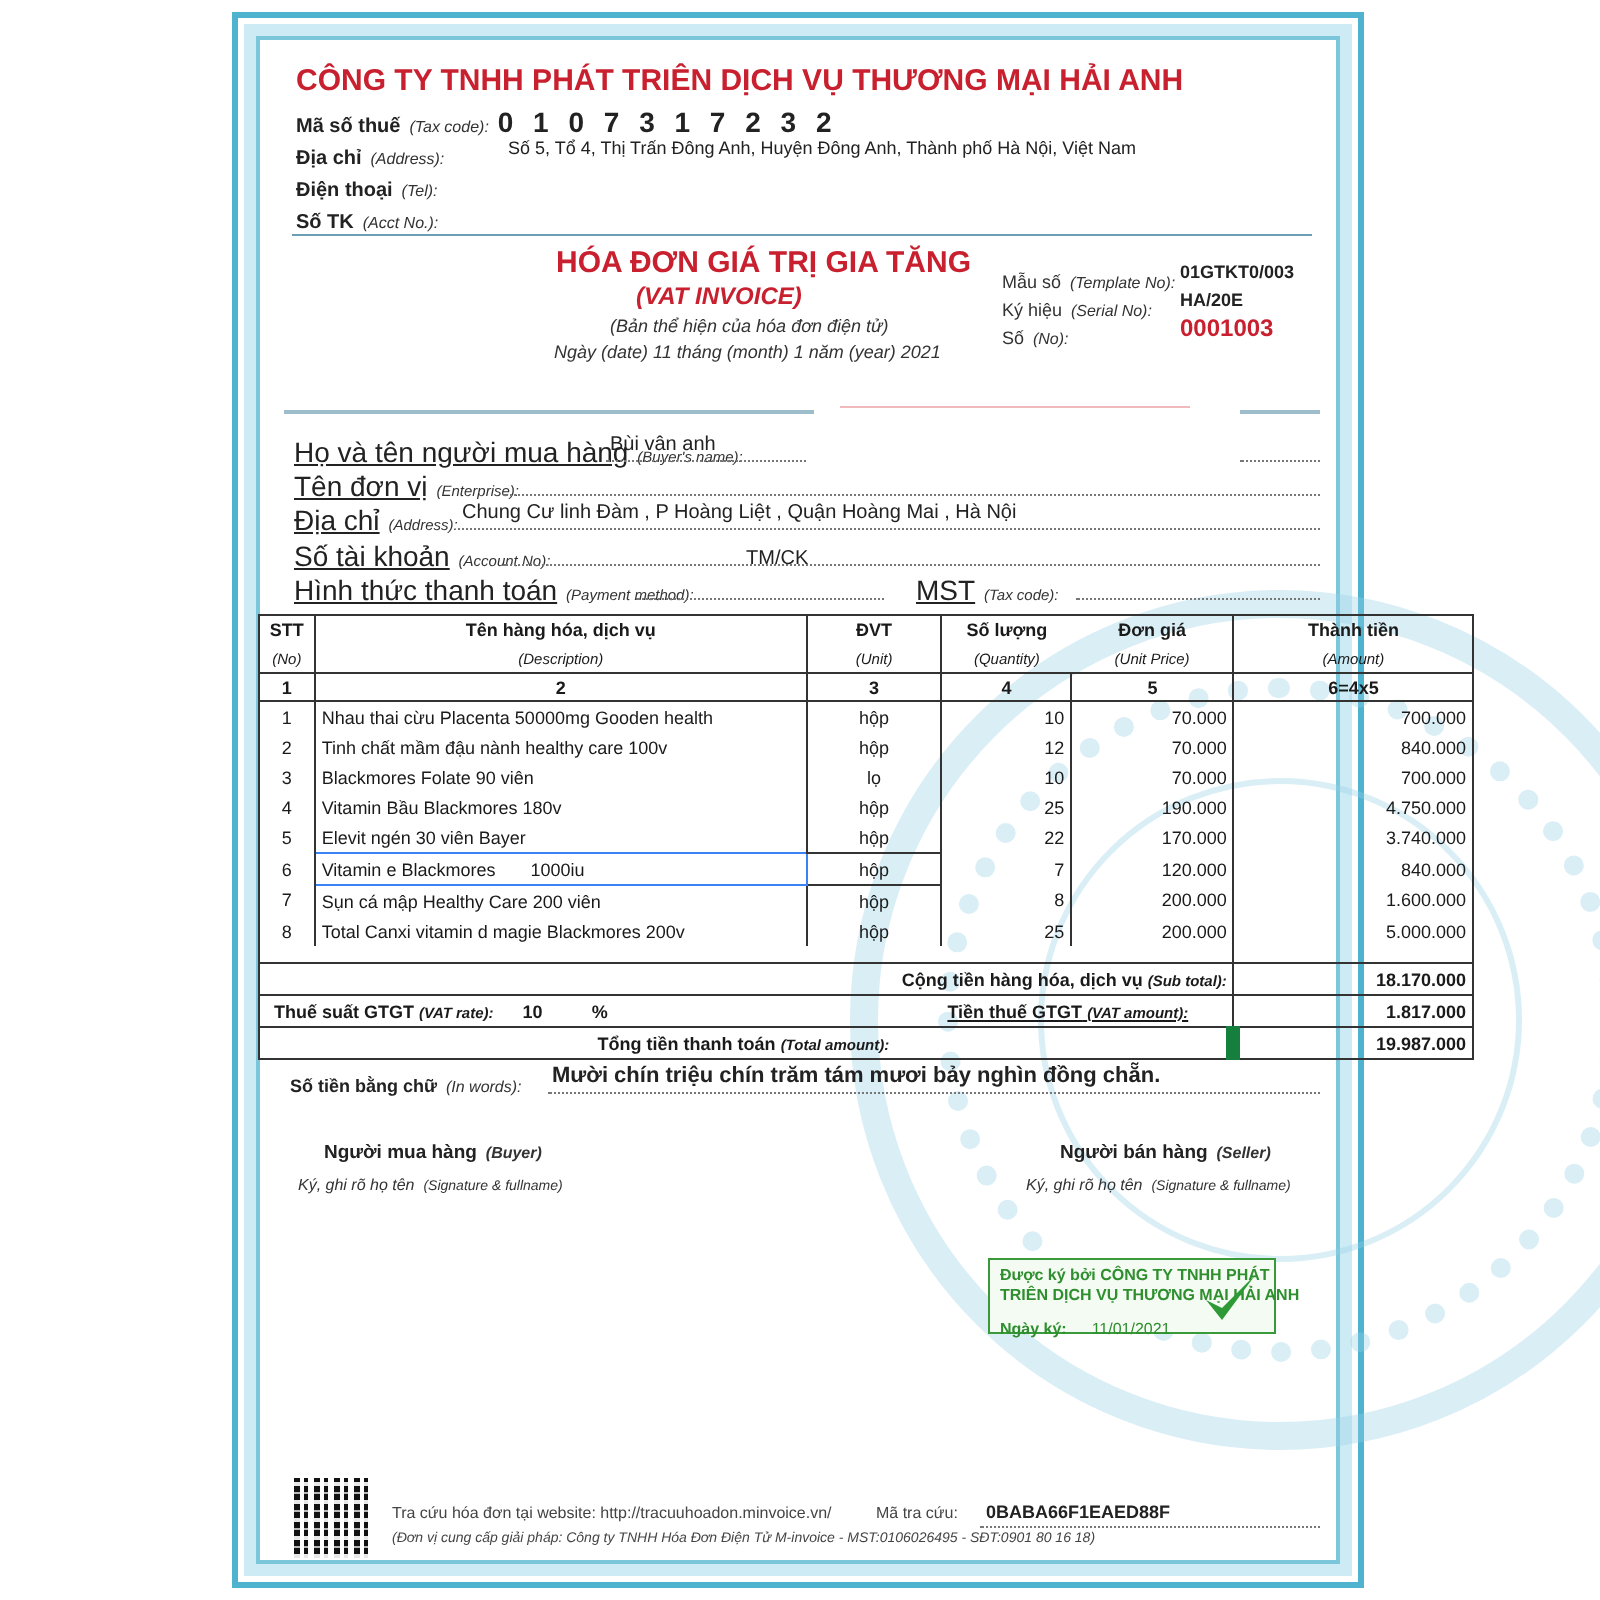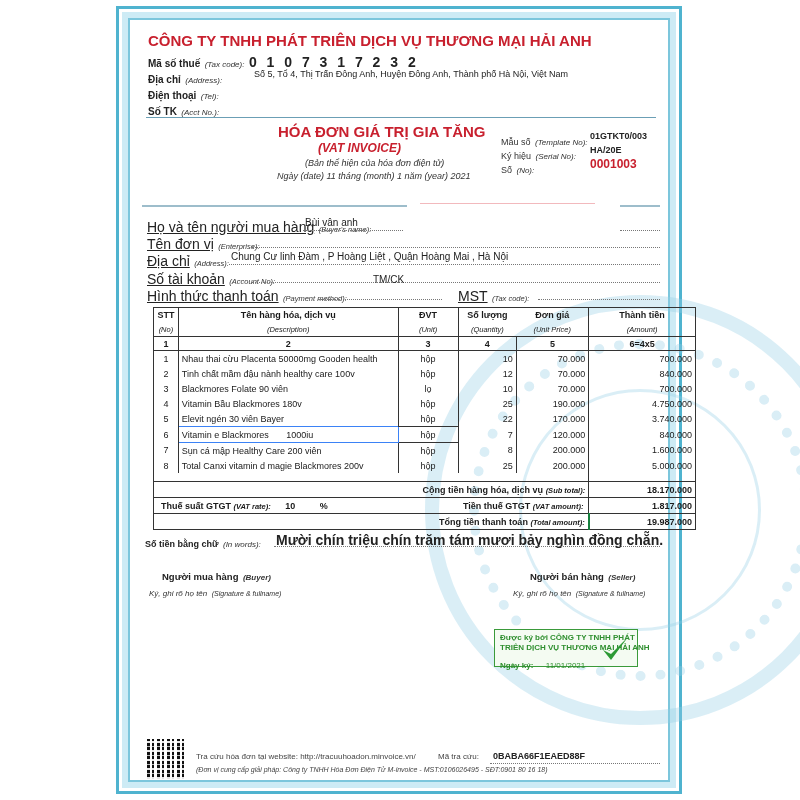--- a/index.html
+++ b/index.html
@@ -23,21 +23,21 @@
   .title-main { color:#c8202e; font-weight:bold; font-size:15px; }
   .title-sub { color:#c8202e; font-weight:bold; font-style:italic; font-size:12px; }
   .ital { font-style:italic; font-size:9px; color:#333; }
   .meta-lbl { font-size:9px; color:#333; }
   .meta-val { font-size:9px; font-weight:bold; color:#222; }
   .meta-no { font-size:12px; font-weight:bold; color:#c8202e; }
   .b-lbl { font-size:14px; color:#222;text-decoration:underline; }
   .b-en { font-size:7.5px; font-style:italic; color:#333; }
   .b-val { font-size:10px; color:#222; }
   .dotline { position:absolute; border-bottom:1px dotted #777; height:0; }
-  table.items { position:absolute; left:33px; top:297px; width:543px; border-collapse:collapse; font-size:9px; }
+  table.items { position:absolute; left:9px; top:297px; width:608px; border-collapse:collapse; font-size:9px; }
   table.items td, table.items th { border:1px solid #333; padding:0 3px; height:15px; }
   table.items th { font-weight:bold; font-size:9px; text-align:center; border-bottom:none; height:14px; }
   table.items tr.sub th { font-weight:normal; font-style:italic; font-size:7.5px; border-top:none; height:14px; }
   table.items tr.idx td { font-weight:bold; text-align:center; height:13px; border-bottom:1px solid #333; }
   table.items tr.row td { border-top:none; border-bottom:none; }
   table.items tr.row td.c { text-align:center; }
   table.items tr.row td.r { text-align:right; }
   table.items tr.row td.desc { text-align:left; }
   table.items tr.spacer td { height:8px; border-top:none; }
   table.items tr.tot td { height:15px; font-weight:bold; }
@@ -273,41 +273,41 @@
         </td>
         <td style="text-align:right;">18.170.000</td>
       </tr>
       <tr class="tot">
         <td colspan="3" style="text-align:left; border-right:none;">
           <span style="margin-left:4px;">Thuế suất GTGT</span>
           <span class="tot-en">(VAT rate):</span>
           <span style="margin-left:12px;">10</span>
           <span style="margin-left:22px;">%</span>
         </td>
-        <td colspan="2" style="text-align:center; border-left:none; border-right:1px solid #333;">
+        <td colspan="2" style="text-align:left; border-left:none; border-right:1px solid #333;text-decoration:underline;">
           <span>Tiền thuế GTGT</span>
           <span class="tot-en">(VAT amount):</span>
         </td>
         <td style="text-align:right;">1.817.000</td>
       </tr>
       <tr class="tot">
-        <td colspan="5" style="text-align:right; border-right:2px solid #15803d;">
+        <td colspan="5" style="text-align:center; border-right:7px solid #15803d;">
           <span>Tổng tiền thanh toán</span>
           <span class="tot-en">(Total amount):</span>
         </td>
         <td style="text-align:right;">19.987.000</td>
       </tr>
     </tbody>
   </table>
 
   <div class="abs" style="left:25px; top:523px;">
     <span class="lbl" style="font-size:9px;">Số tiền bằng chữ</span>
     <span class="en">(In words):</span>
   </div>
-  <div class="abs" style="left:156px; top:522px; font-size:14px; font-weight:bold; color:#222;">Mười chín triệu chín trăm tám mươi bảy nghìn đồng chẵn.</div>
+  <div class="abs" style="left:156px; top:522px; font-size:11px; font-weight:bold; color:#222;">Mười chín triệu chín trăm tám mươi bảy nghìn đồng chẵn.</div>
   <div class="dotline" style="left:154px; top:536px; width:386px;"></div>
 
   <div class="abs" style="left:42px; top:556px;">
     <span class="lbl" style="font-size:9.5px;">Người mua hàng</span>
     <span class="en" style="font-weight:bold;">(Buyer)</span>
   </div>
   <div class="abs" style="left:29px; top:572px;">
     <span class="ital" style="font-size:8px;">Ký, ghi rõ họ tên</span>
     <span class="ital" style="font-size:7px;">(Signature &amp; fullname)</span>
   </div>

